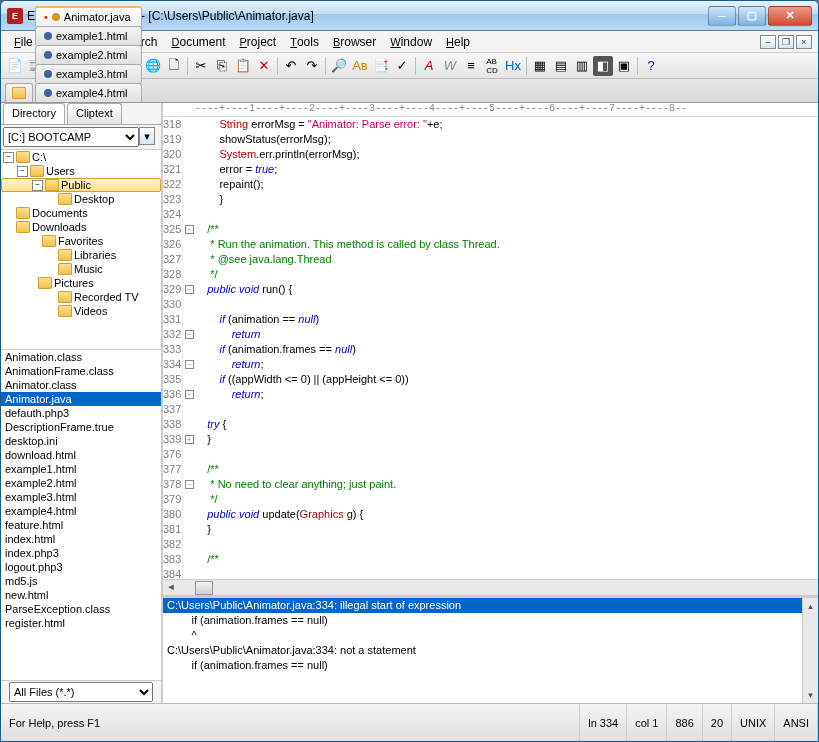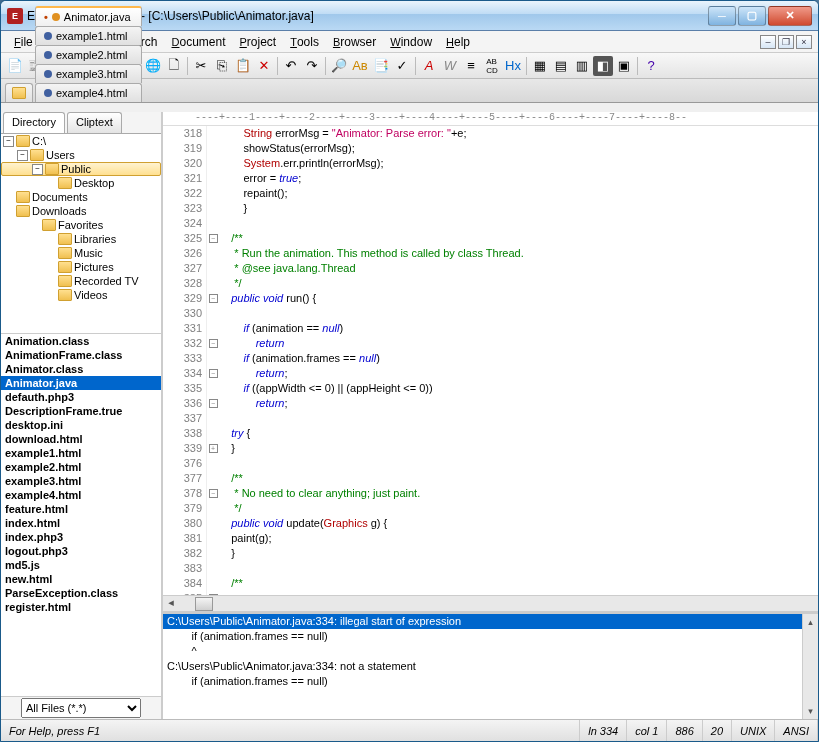--- a/index.html
+++ b/index.html
@@ -18,61 +18,61 @@
 .toolbar { height: 26px; background: linear-gradient(180deg,#f8f8f8,#e4e4e4); display: flex; align-items: center; padding: 0 4px; border-bottom: 1px solid #bbb; gap: 1px; }
 .tb-btn { width: 20px; height: 20px; display: inline-flex; align-items: center; justify-content: center; border-radius: 2px; font-size: 13px; }
 .tb-sep { width: 1px; height: 18px; background: #bbb; margin: 0 2px; }
 .tabbar { height: 24px; background: linear-gradient(180deg,#e8e8e8,#d8d8d8); display: flex; align-items: flex-end; padding-left: 4px; border-bottom: 1px solid #999; }
 .tab { padding: 3px 10px 3px 8px; background: linear-gradient(180deg,#f4f4f4,#e0e0e0); border: 1px solid #aaa; border-bottom: none; border-radius: 3px 3px 0 0; margin-right: 2px; display: flex; align-items: center; gap: 4px; font-size: 11px; }
 .tab.active { background: linear-gradient(180deg,#fff,#f0f0f0); border-top: 2px solid #ffb84d; }
 .tab .dot { width: 8px; height: 8px; border-radius: 50%; }
 .tab .dot.orange { background: #e09020; }
 .tab .dot.blue { background: #4060a0; }
 .tab .bullet { color: #c04000; font-weight: bold; }
-.main { flex: 1; display: flex; overflow: hidden; margin-top: 9px; }
+.main { flex: 1; display: flex; overflow: hidden; }
 .left-panel { width: 162px; display: flex; flex-direction: column; border-right: 2px solid #ccc; background: #f4f4f4; }
 .left-tabs { height: 22px; display: flex; border-bottom: 1px solid #aaa; }
 .left-tab { padding: 3px 8px; border: 1px solid #aaa; background: linear-gradient(180deg,#fff,#e4e4e4); border-radius: 3px 3px 0 0; margin-left: 2px; border-bottom: none; font-size: 11px; }
 .left-tab.active { background: #fff; }
 .drive { padding: 2px; border-bottom: 1px solid #ccc; }
 .drive select { width: calc(100% - 20px); height: 20px; font-size: 11px; }
 .drive .dd-btn { width: 16px; height: 18px; display: inline-flex; align-items:center; justify-content:center; border:1px solid #888; background:linear-gradient(180deg,#fff,#d6e6f6); vertical-align:top; }
 .dir-tree { flex: 0 0 200px; overflow-y: auto; background: #fff; border-bottom: 1px solid #ccc; }
 .tree-item { padding: 1px 2px; display: flex; align-items: center; gap: 2px; white-space: nowrap; }
 .tree-item .exp { width: 11px; height: 11px; border: 1px solid #888; display: inline-flex; align-items: center; justify-content: center; font-size: 8px; line-height: 1; background: #fff; }
 .tree-item .noexp { width: 11px; display: inline-block; }
 .tree-item.sel { background: linear-gradient(180deg,#fff3d0,#ffe090); border: 1px solid #d0a030; border-radius: 2px; padding: 0 1px; }
 .folder-icon { width: 14px; height: 12px; background: linear-gradient(180deg,#ffe090,#f0c050); border: 1px solid #d0a030; border-radius: 1px; display: inline-block; }
 .file-list { flex: 1; overflow-y: auto; background: #fff; }
-.file-item { padding: 1px 4px; white-space: nowrap; font-weight: bold; }
+.file-item { padding: 1px 4px; white-space: nowrap; }
 .file-item.sel { background: #0066cc; color: #fff; }
-.filter { padding: 1px 20px; border-top: 1px solid #ccc; }
+.filter { padding: 1px 8px; border-top: 1px solid #ccc; }
 .filter select { width: 100%; height: 20px; font-size: 11px; }
 .editor-area { flex: 1; display: flex; flex-direction: column; background: #fff; overflow: hidden; }
 .ruler { height: 14px; background: #fff; border-bottom: 1px solid #ddd; font-family: 'Courier New', monospace; font-size: 10px; color: #888; white-space: nowrap; overflow: hidden; padding-left: 32px; }
 .code-view { flex: 1; display: flex; overflow: hidden; font-family: 'Courier New', monospace; font-size: 12px; }
-.gutter { width: 44px; background: #fff; color: #808080; text-align: right; padding-right: 4px; border-right: 1px solid #eee; }
+.gutter { width: 20px; background: #fff; color: #808080; text-align: right; padding-right: 4px; border-right: 1px solid #eee; }
 .gutter div { height: 15px; line-height: 15px; position: relative; }
 .fold-col { width: 12px; background: #fff; }
 .fold-col div { height: 15px; line-height: 15px; text-align: center; color: #888; font-size: 9px; }
 .fold { width: 9px; height: 9px; border: 1px solid #888; display: inline-block; font-size: 7px; line-height: 7px; text-align: center; background: #fff; }
 .code-lines { flex: 1; overflow: auto; }
 .code-lines .ln { height: 15px; line-height: 15px; white-space: pre; }
 .kw { color: #0000d0; font-style: italic; }
 .str { color: #c00060; }
 .cmt { color: #008000; }
 .typ { color: #b00000; }
 .scroll-h { height: 16px; background: #e8e8e8; border-top: 1px solid #ccc; display: flex; }
 .scroll-h .thumb { width: 18px; height: 14px; background: linear-gradient(180deg,#f4f4f4,#d0d0d0); border: 1px solid #999; margin: 1px 0 0 16px; }
 .output { height: 108px; border-top: 3px solid #ccc; background: #fff; font-family: 'Courier New', monospace; font-size: 12px; overflow: auto; position: relative; }
 .output .out-ln { white-space: pre; height: 15px; line-height: 15px; padding-left: 4px; }
 .output .out-ln.sel { background: #0066cc; color: #fff; }
 .output .vsb { position:absolute; right:0; top:0; bottom:0; width:16px; background:#e8e8e8; border-left:1px solid #ccc; }
 .output .vsb .up,.output .vsb .dn { height:16px; display:flex; align-items:center; justify-content:center; color:#555; font-size:9px;}
-.statusbar { height: 22px; background: linear-gradient(180deg,#f4f4f4,#e0e0e0); border-top: 1px solid #bbb; display: flex; align-items: center; font-size: 11px; font-style: italic; }
+.statusbar { height: 38px; background: linear-gradient(180deg,#f4f4f4,#e0e0e0); border-top: 1px solid #bbb; display: flex; align-items: center; font-size: 11px; }
 .statusbar .sb-cell { padding: 0 8px; border-right: 1px solid #ccc; height: 100%; display: flex; align-items: center; }
 .statusbar .sb-flex { flex: 1; }
 .app-icon { width: 16px; height: 16px; background: #b02020; border-radius: 2px; display: inline-flex; align-items: center; justify-content: center; color: #fff; font-size: 9px; font-weight: bold; }
 </style>
 </head>
 <body>
 
 <div class="window">
   <div class="titlebar">
     <span class="app-icon">E</span>
@@ -159,20 +159,23 @@
         </span>
       </span>
   </div>
 
   <div class="main">
     <div class="left-panel">
       <div class="left-tabs">
         <span class="left-tab active">Directory</span>
         <span class="left-tab">Cliptext</span>
       </div>
+      <div class="drive">
+        <select><option>[C:] BOOTCAMP</option></select><span class="dd-btn">▾</span>
+      </div>
       <div class="dir-tree" id="dir-tree">
           <div class="tree-item" style="padding-left: 2px;">
             <span class="exp">−</span>
             <span class="folder-icon"></span>
             <span>C:\</span>
           </div>
           <div class="tree-item" style="padding-left: 16px;">
             <span class="exp">−</span>
             <span class="folder-icon"></span>
             <span>Users</span>
@@ -205,21 +208,21 @@
           <div class="tree-item" style="padding-left: 44px;">
             <span class="noexp"></span>
             <span class="folder-icon"></span>
             <span>Libraries</span>
           </div>
           <div class="tree-item" style="padding-left: 44px;">
             <span class="noexp"></span>
             <span class="folder-icon"></span>
             <span>Music</span>
           </div>
-          <div class="tree-item" style="padding-left: 44px;">
+          <div class="tree-item" style="padding-left: 24px;">
             <span class="noexp"></span>
             <span class="folder-icon"></span>
             <span>Pictures</span>
           </div>
           <div class="tree-item" style="padding-left: 44px;">
             <span class="noexp"></span>
             <span class="folder-icon"></span>
             <span>Recorded TV</span>
           </div>
           <div class="tree-item" style="padding-left: 44px;">
@@ -347,21 +350,20 @@
             <div class="ln">        <span class="kw">if</span> ((appWidth &lt;= 0) || (appHeight &lt;= 0))</div>
             <div class="ln">            <span class="kw">return</span>;</div>
             <div class="ln"></div>
             <div class="ln">    <span class="kw">try</span> {</div>
             <div class="ln">    }</div>
             <div class="ln"></div>
             <div class="ln">    <span class="cmt">/**</span></div>
             <div class="ln">    <span class="cmt"> * No need to clear anything; just paint.</span></div>
             <div class="ln">    <span class="cmt"> */</span></div>
             <div class="ln">    <span class="kw">public</span> <span class="kw">void</span> update(<span class="typ">Graphics</span> g) {</div>
-            <div class="ln">    paint(g);</div>
             <div class="ln">    }</div>
             <div class="ln"></div>
             <div class="ln">    <span class="cmt">/**</span></div>
           </div>
       </div>
       <div class="scroll-h">
           <span style="width:16px;text-align:center;color:#555">◂</span>
           <span class="thumb"></span>
         </div>
       <div class="output" id="output">

